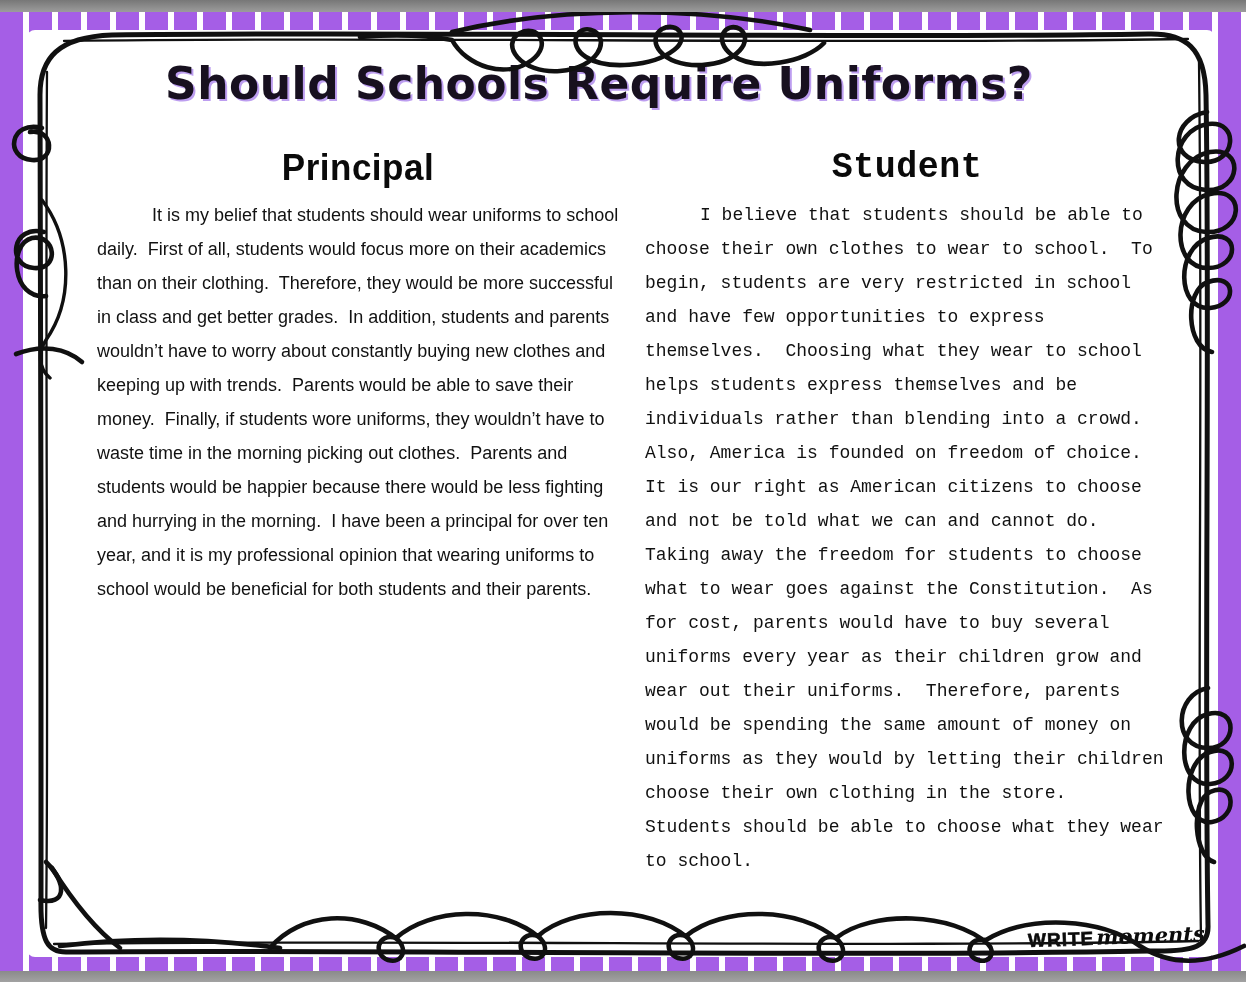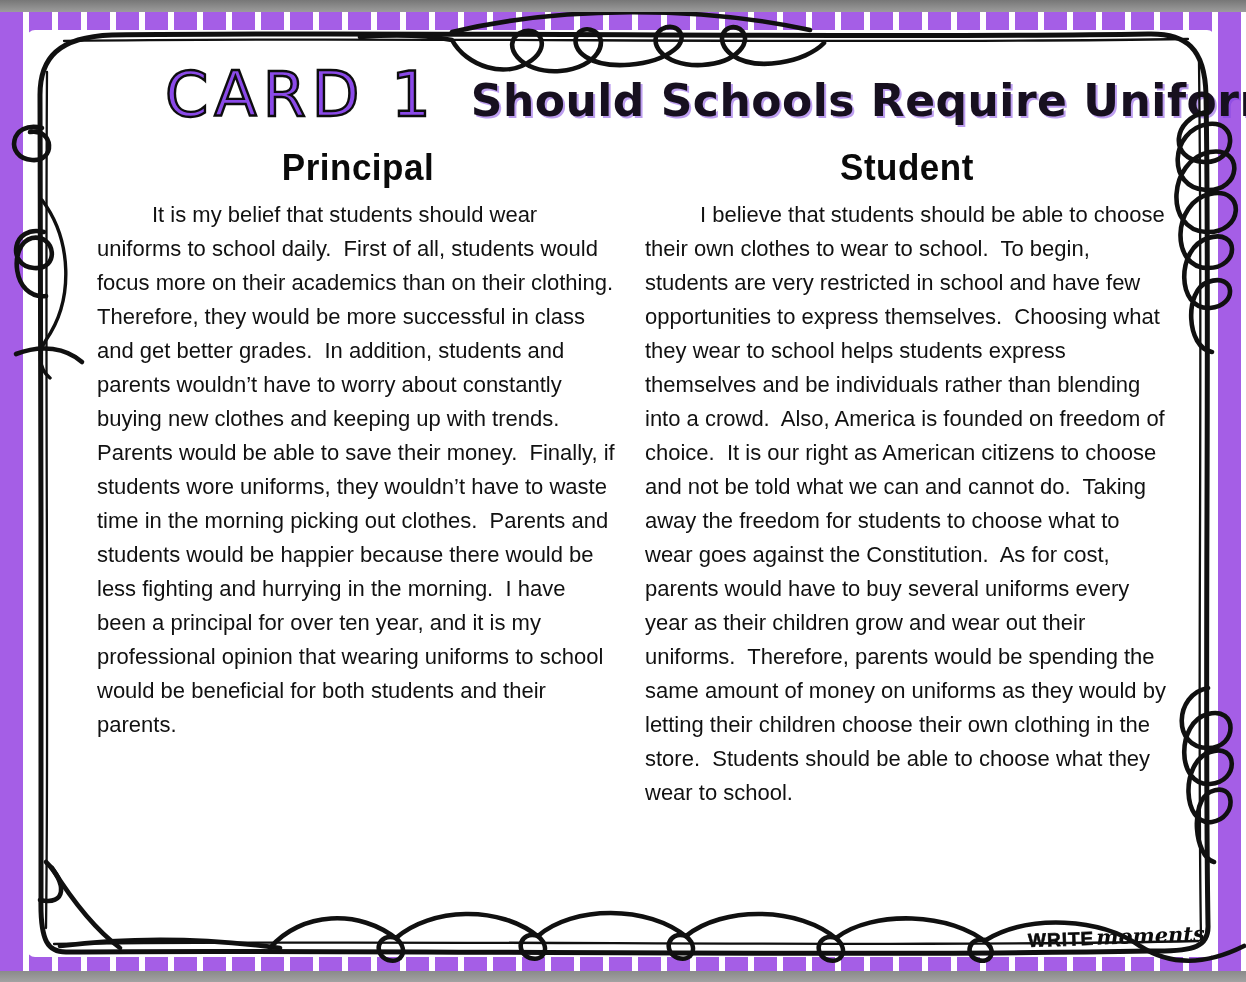--- a/index.html
+++ b/index.html
@@ -36,29 +36,29 @@
     color:#17101f;
     text-shadow:2px 2px 0 rgba(124,62,226,0.5);
   }
 
   .columns{
     position:relative;display:flex;align-items:flex-start;
     padding:2px 44px 0 70px;
   }
   .col{display:block;}
   .col.left{width:522px;flex:0 0 522px;}
-  .col.right{flex:1;padding-right:2px;}
+  .col.right{flex:1;padding-right:2px;font-family:Liberation Mono, monospace;}
   .col h2{
     margin:4px 0 10px 0;text-align:center;
     font-size:35px;font-weight:900;color:#0a0a0a;
     letter-spacing:0.5px;transform:scaleY(1.04);
   }
   .col .body{
     margin:8px 0 0 0;
-    font-size:22px;line-height:34px;color:#111;
+    font-size:18px;line-height:34px;color:#111;
     white-space:pre-wrap;
     text-indent:55px;
   }
   .divider{
     width:3px;background:#0e0e0e;
     margin:52px 11px 6px 12px;
     border-radius:2px;
   }
 
   .watermark{
@@ -80,21 +80,20 @@
 </style>
 </head>
 <body>
 
 <div class="gray-bar top"></div>
 <div class="gray-bar bottom"></div>
 
 <div class="card">
 
   <div class="title-row">
-    <span class="card-label">CARD 1</span>
     <span class="card-title">Should Schools Require Uniforms?</span>
   </div>
 
   <div class="columns">
     <section class="col left">
       <h2>Principal</h2>
       <p class="body">It is my belief that students should wear uniforms to school daily.  First of all, students would focus more on their academics than on their clothing.  Therefore, they would be more successful in class and get better grades.  In addition, students and parents wouldn’t have to worry about constantly buying new clothes and keeping up with trends.  Parents would be able to save their money.  Finally, if students wore uniforms, they wouldn’t have to waste time in the morning picking out clothes.  Parents and students would be happier because there would be less fighting and hurrying in the morning.  I have been a principal for over ten year, and it is my professional opinion that wearing uniforms to school would be beneficial for both students and their parents.</p>
     </section>
 
     <div class="divider"></div>

